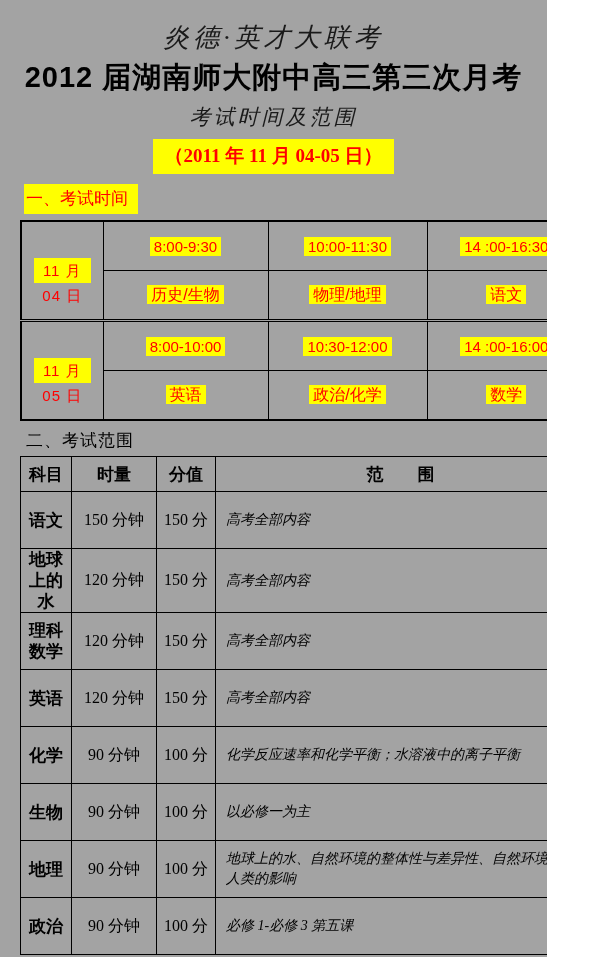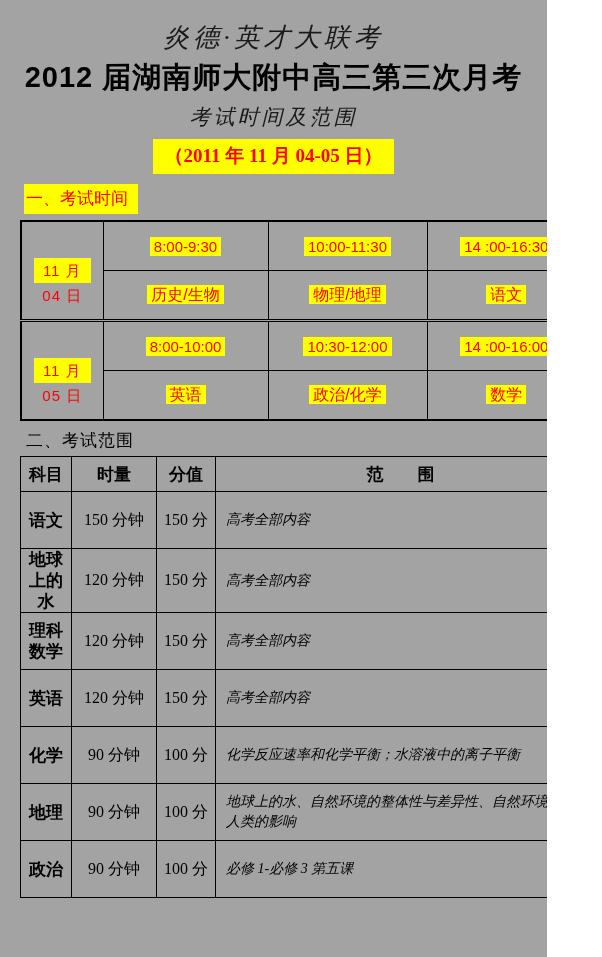--- a/index.html
+++ b/index.html
@@ -176,20 +176,26 @@
       <td class="score">150 分</td>
       <td class="range">高考全部内容</td>
     </tr>
     <tr class="datarow">
       <td class="subj">化学</td>
       <td class="dur">90 分钟</td>
       <td class="score">100 分</td>
       <td class="range">化学反应速率和化学平衡；水溶液中的离子平衡</td>
     </tr>
     <tr class="datarow">
+      <td class="subj">生物</td>
+      <td class="dur">90 分钟</td>
+      <td class="score">100 分</td>
+      <td class="range">以必修一为主</td>
+    </tr>
+    <tr class="datarow">
       <td class="subj">地理</td>
       <td class="dur">90 分钟</td>
       <td class="score">100 分</td>
       <td class="range">地球上的水、自然环境的整体性与差异性、自然环境对人类的影响</td>
     </tr>
     <tr class="datarow">
       <td class="subj">政治</td>
       <td class="dur">90 分钟</td>
       <td class="score">100 分</td>
       <td class="range">必修 1-必修 3 第五课</td>

